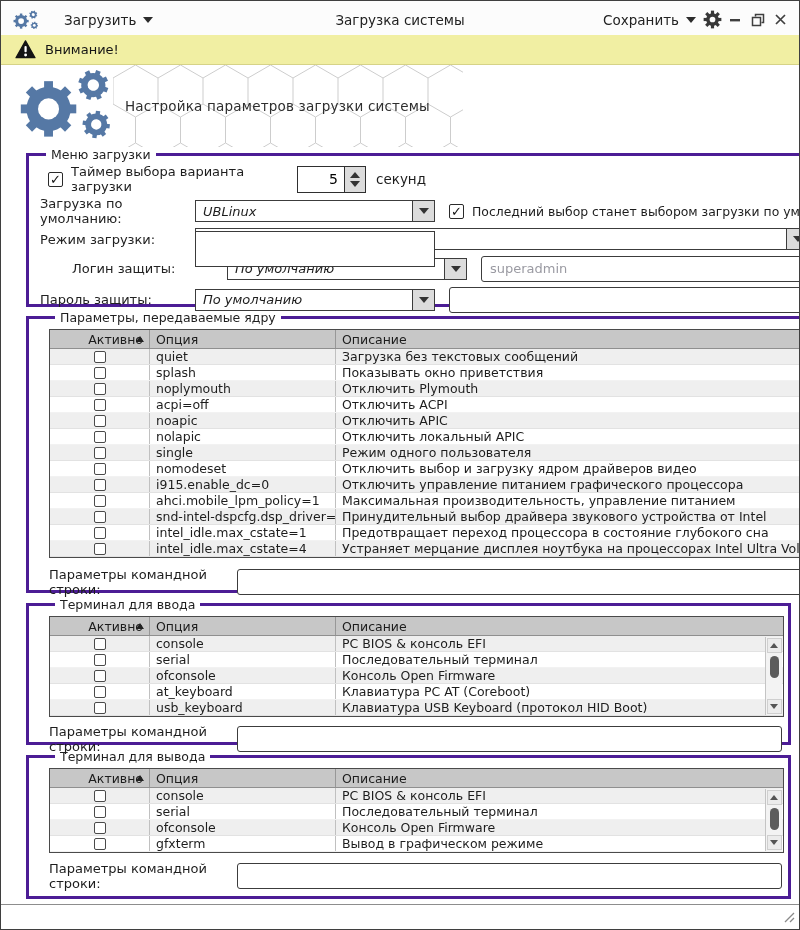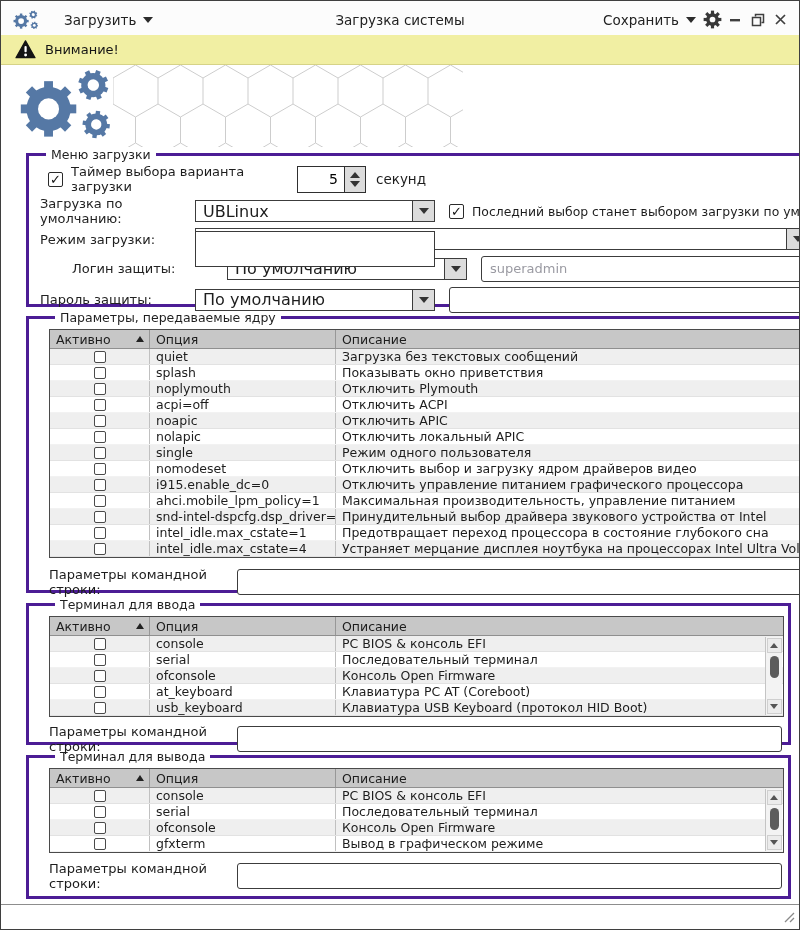--- a/index.html
+++ b/index.html
@@ -46,21 +46,21 @@
   .form-row{ display:flex; align-items:center; height:24px; margin:2px 0 4px 0; }
   .row-timer{ height:28px; margin:2px 0 6px 8px; }
   .flabel{ width:155px; flex:0 0 155px; font-size:13px; color:#222; }
   .cbx{ width:15px; height:15px; border:1.6px solid #2a2a2a; border-radius:2px;
     background:#fff; display:inline-flex; align-items:center; justify-content:center;
     font-size:13px; font-weight:bold; color:#111; line-height:1; flex:0 0 15px; }
   .cbx.empty{ width:12px; height:12px; flex:0 0 12px; border-width:1px; border-color:#4a4a4a; }
   .cb-label{ margin-left:8px; font-size:13px; }
   .combo{ width:240px; flex:0 0 240px; height:22px; border:1px solid #3c3c3c;
     background:#fff; display:flex; align-items:center; position:relative; }
-  .combo .combo-val{ flex:1; padding:0 7px; font-size:16px; white-space:nowrap; overflow:hidden; }
+  .combo .combo-val{ flex:1; padding:0 7px; font-size:13px; white-space:nowrap; overflow:hidden;font-style:italic; }
   .combo .combo-btn{ width:22px; height:100%; background:#dcdcdc; border-left:1px solid #3c3c3c;
     display:flex; align-items:center; justify-content:center; }
   .combo .combo-btn .caret{ border-top-color:#333; border-left-width:5px; border-right-width:5px; border-top-width:6px;}
   .combo.wide{ width:614px; flex:0 0 614px; }
   .right-part{ margin-left:14px; width:360px; flex:0 0 360px; display:flex; align-items:center; }
   .txtin{ width:100%; height:26px; border:1px solid #3c3c3c; border-radius:3px;
     font-family:"DejaVu Sans",sans-serif; font-size:13px; padding:0 8px; background:#fff; color:#222; }
   .txtin::placeholder{ color:#9a9aa2; opacity:1; }
   .spinner{ margin-left:21px; display:flex; height:27px; border:1px solid #2f2f2f; background:#fff; }
   .spinner input{ width:46px; border:none; outline:none; text-align:right;
@@ -72,21 +72,21 @@
   .unit{ margin-left:10px; font-size:13.5px; }
   .timer-label{ margin-left:8px; width:205px; font-size:13px; }
   
   .ddlist{ position:absolute; left:166px; top:69px; width:240px; background:#fff;
     border:1px solid #3a3a3a; z-index:30; }
   .dd-item{ height:17px; line-height:17px; padding:0 7px; font-size:13px; white-space:nowrap; }
   
   .tbl{ position:relative; margin-top:3px; border:1px solid #4a4a4a; background:#fff; width:100%; }
   .tbl-head{ display:flex; height:19px; background:#c7c7c7; border-bottom:1px solid #8f8f8f; }
   .th{ display:flex; align-items:center; font-size:12.5px; color:#1c1c1c; padding:0 6px; }
-  .c1{ width:100px; flex:0 0 100px; justify-content:flex-start; position:relative; border-right:1px solid #979797; }
+  .c1{ width:100px; flex:0 0 100px; justify-content:flex-end; position:relative; border-right:1px solid #979797; }
   .c2{ width:186px; flex:0 0 186px; border-right:1px solid #979797; }
   .c3{ flex:1; padding-right:22px; }
   .sort{ position:absolute; right:5px; width:0; height:0;
     border-left:4.5px solid transparent; border-right:4.5px solid transparent;
     border-bottom:6px solid #222; }
   .tr{ display:flex; height:16px; align-items:center; background:#fff; border-bottom:1px solid rgba(0,0,0,.05); }
   .tr.alt{ background:#efefef; }
   .td{ font-size:12.5px; padding:0 6px; white-space:nowrap; overflow:hidden; height:100%;
     display:flex; align-items:center; }
   .td.c1{ justify-content:center; border-right:1px solid #c0c0c0; }
@@ -200,20 +200,21 @@
   </span>
   <span class="logo">
     <svg width="98" height="72" viewBox="0 0 100 74">
         <g fill="#5578a5">
       <use href="#g8" transform="translate(30,41) scale(1.14)"></use>
       <use href="#g8" transform="translate(76,16.5) scale(0.62) rotate(20)"></use>
       <use href="#g8" transform="translate(79,57) scale(0.56) rotate(8)"></use>
     </g>
       </svg>
   </span>
+  <div class="hero-title">Настройка параметров загрузки системы</div>
 </div>
 
 <fieldset class="fs-menu" style="position:absolute;">
   <legend>Меню загрузки</legend>
 
   <div class="form-row row-timer">
     <span class="cbx">✓</span>
     <span class="cb-label timer-label">Таймер выбора варианта загрузки</span>
     <div class="spinner">
       <input value="5" style="">

